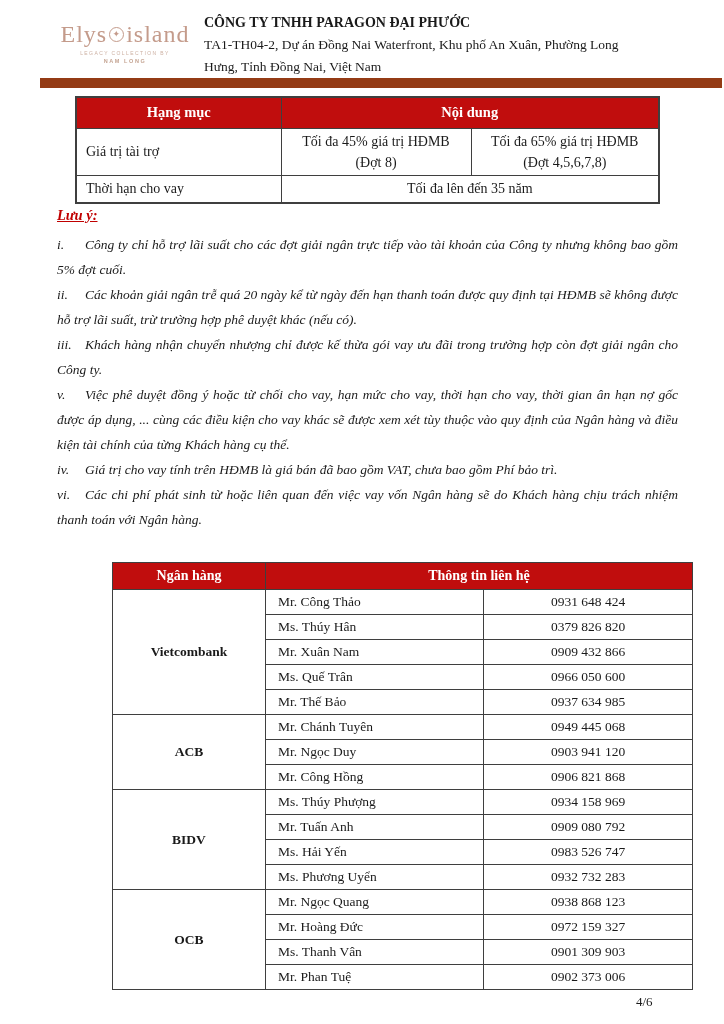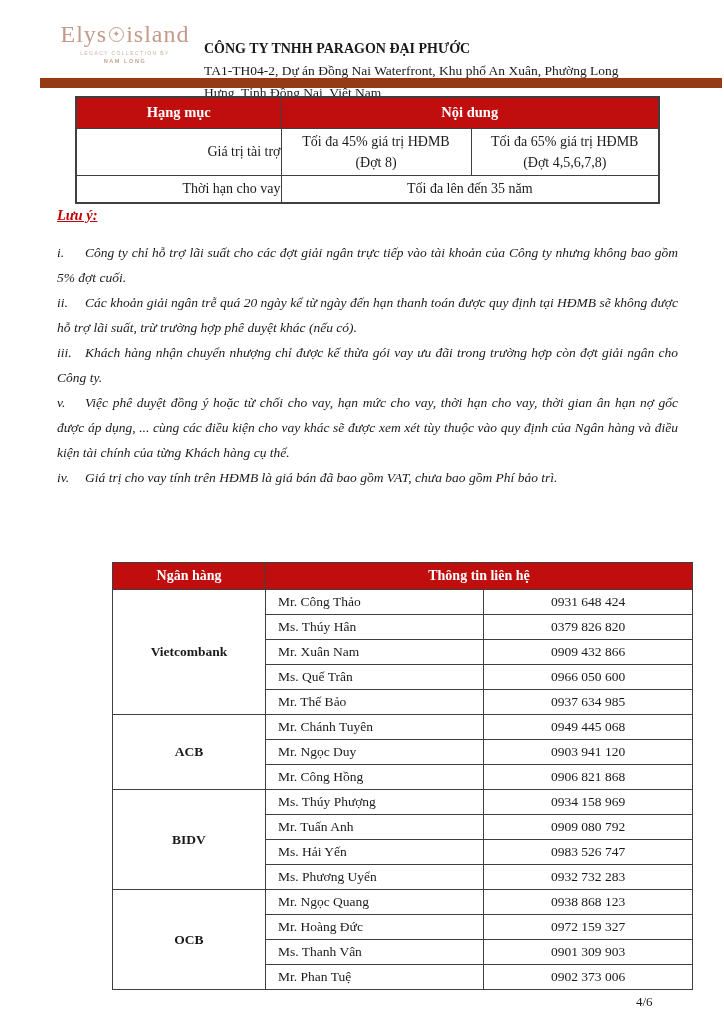--- a/index.html
+++ b/index.html
@@ -17,39 +17,39 @@
     margin:0 auto;overflow:hidden;color:#1a1a1a;
   }
 
   
   .logo{position:absolute;left:55px;top:22px;width:140px;text-align:center;color:var(--logo-tan);}
   .logo-main{font-size:24px;letter-spacing:1px;line-height:1;display:flex;align-items:center;justify-content:center;gap:1px;}
   .logo-compass{display:inline-flex;align-items:center;justify-content:center;width:15px;height:15px;border:1px solid var(--logo-tan);border-radius:50%;font-size:9px;line-height:1;margin:0 1px;}
   .logo-tagline{font-family:"Liberation Sans",sans-serif;font-size:5px;letter-spacing:1.4px;margin-top:4px;color:#cdb0a2;}
   .logo-subbrand{font-family:"Liberation Sans",sans-serif;font-size:5.5px;font-weight:bold;letter-spacing:1.6px;margin-top:2px;color:#c5a492;}
 
-  .company{position:absolute;left:204px;top:12px;width:470px;margin-top:26px;}
+  .company{position:absolute;left:204px;top:12px;width:470px;}
   .company-name{font-weight:bold;font-size:14px;line-height:22px;}
   .company-address{font-size:13.5px;line-height:22px;}
 
   .brown-bar{position:absolute;left:40px;top:78px;width:682px;height:10px;background:var(--brown-bar);}
 
   
   table{border-collapse:collapse;}
   .loan-table{position:absolute;left:75px;top:96px;width:583px;border:2px solid var(--border-dark);table-layout:fixed;}
   .loan-table th,.loan-table td{border:1px solid var(--border-dark);font-size:14px;}
   .loan-table th{background:var(--red-header);color:#ffffff;font-size:14.5px;height:31px;text-align:center;font-weight:bold;}
-  .loan-table td.label{text-align:right;padding-left:9px;margin-top:33px;}
+  .loan-table td.label{text-align:left;padding-left:9px;margin-top:33px;}
   .loan-table td.val{text-align:center;line-height:21px;padding:2px 4px;}
   .loan-table tr.r1 td{height:46px;}
   .loan-table tr.r2 td{height:28px;}
 
   
   .notes{position:absolute;left:57px;top:204px;width:621px;}
-  .notes-title{color:var(--note-red);font-weight:bold;font-style:italic;text-decoration:underline;font-size:14.5px;line-height:22px;margin-bottom:14px;}
+  .notes-title{color:var(--note-red);font-weight:bold;font-style:italic;text-decoration:underline;font-size:14.5px;line-height:22px;margin-bottom:6px;}
   .note{font-style:italic;font-size:13.5px;line-height:25px;text-align:justify;}
   .note .num{display:inline-block;min-width:28px;font-style:italic;}
 
   
   .contact-heading{position:absolute;left:62px;top:536px;width:610px;font-weight:bold;font-size:14px;line-height:20px;}
   .contact-heading .bullet{display:inline-block;min-width:23px;font-size:13px;}
 
   
   .contact-table{position:absolute;left:97px;top:562px;width:580px;border:1.5px solid var(--border-dark);table-layout:fixed;margin-left:15px;}
   .contact-table th,.contact-table td{border:1px solid var(--border-dark);font-size:13.5px;}
@@ -113,20 +113,21 @@
   </tbody>
     </table>
 
   <div class="notes">
     <div class="notes-title">Lưu ý:</div>
     <p class="note"><span class="num">i.</span><span>Công ty chỉ hỗ trợ lãi suất cho các đợt giải ngân trực tiếp vào tài khoản của Công ty nhưng không bao gồm 5% đợt cuối.</span></p>
     <p class="note"><span class="num">ii.</span><span>Các khoản giải ngân trễ quá 20 ngày kể từ ngày đến hạn thanh toán được quy định tại HĐMB sẽ không được hỗ trợ lãi suất, trừ trường hợp phê duyệt khác (nếu có).</span></p>
     <p class="note"><span class="num">iii.</span><span>Khách hàng nhận chuyển nhượng chỉ được kế thừa gói vay ưu đãi trong trường hợp còn đợt giải ngân cho Công ty.</span></p>
     <p class="note"><span class="num">v.</span><span>Việc phê duyệt đồng ý hoặc từ chối cho vay, hạn mức cho vay, thời hạn cho vay, thời gian ân hạn nợ gốc được áp dụng, ... cùng các điều kiện cho vay khác sẽ được xem xét tùy thuộc vào quy định của Ngân hàng và điều kiện tài chính của từng Khách hàng cụ thể.</span></p>
     <p class="note"><span class="num">iv.</span><span>Giá trị cho vay tính trên HĐMB là giá bán đã bao gồm VAT, chưa bao gồm Phí bảo trì.</span></p>
+    <p class="note"><span class="num">vi.</span><span>Các chi phí phát sinh từ hoặc liên quan đến việc vay vốn Ngân hàng sẽ do Khách hàng chịu trách nhiệm thanh toán với Ngân hàng.</span></p>
   </div>
 
 
   <table class="contact-table">
     <colgroup>
         <col style="width:153px">
         <col style="width:218px">
         <col style="width:209px">
       </colgroup>
     <tbody>

